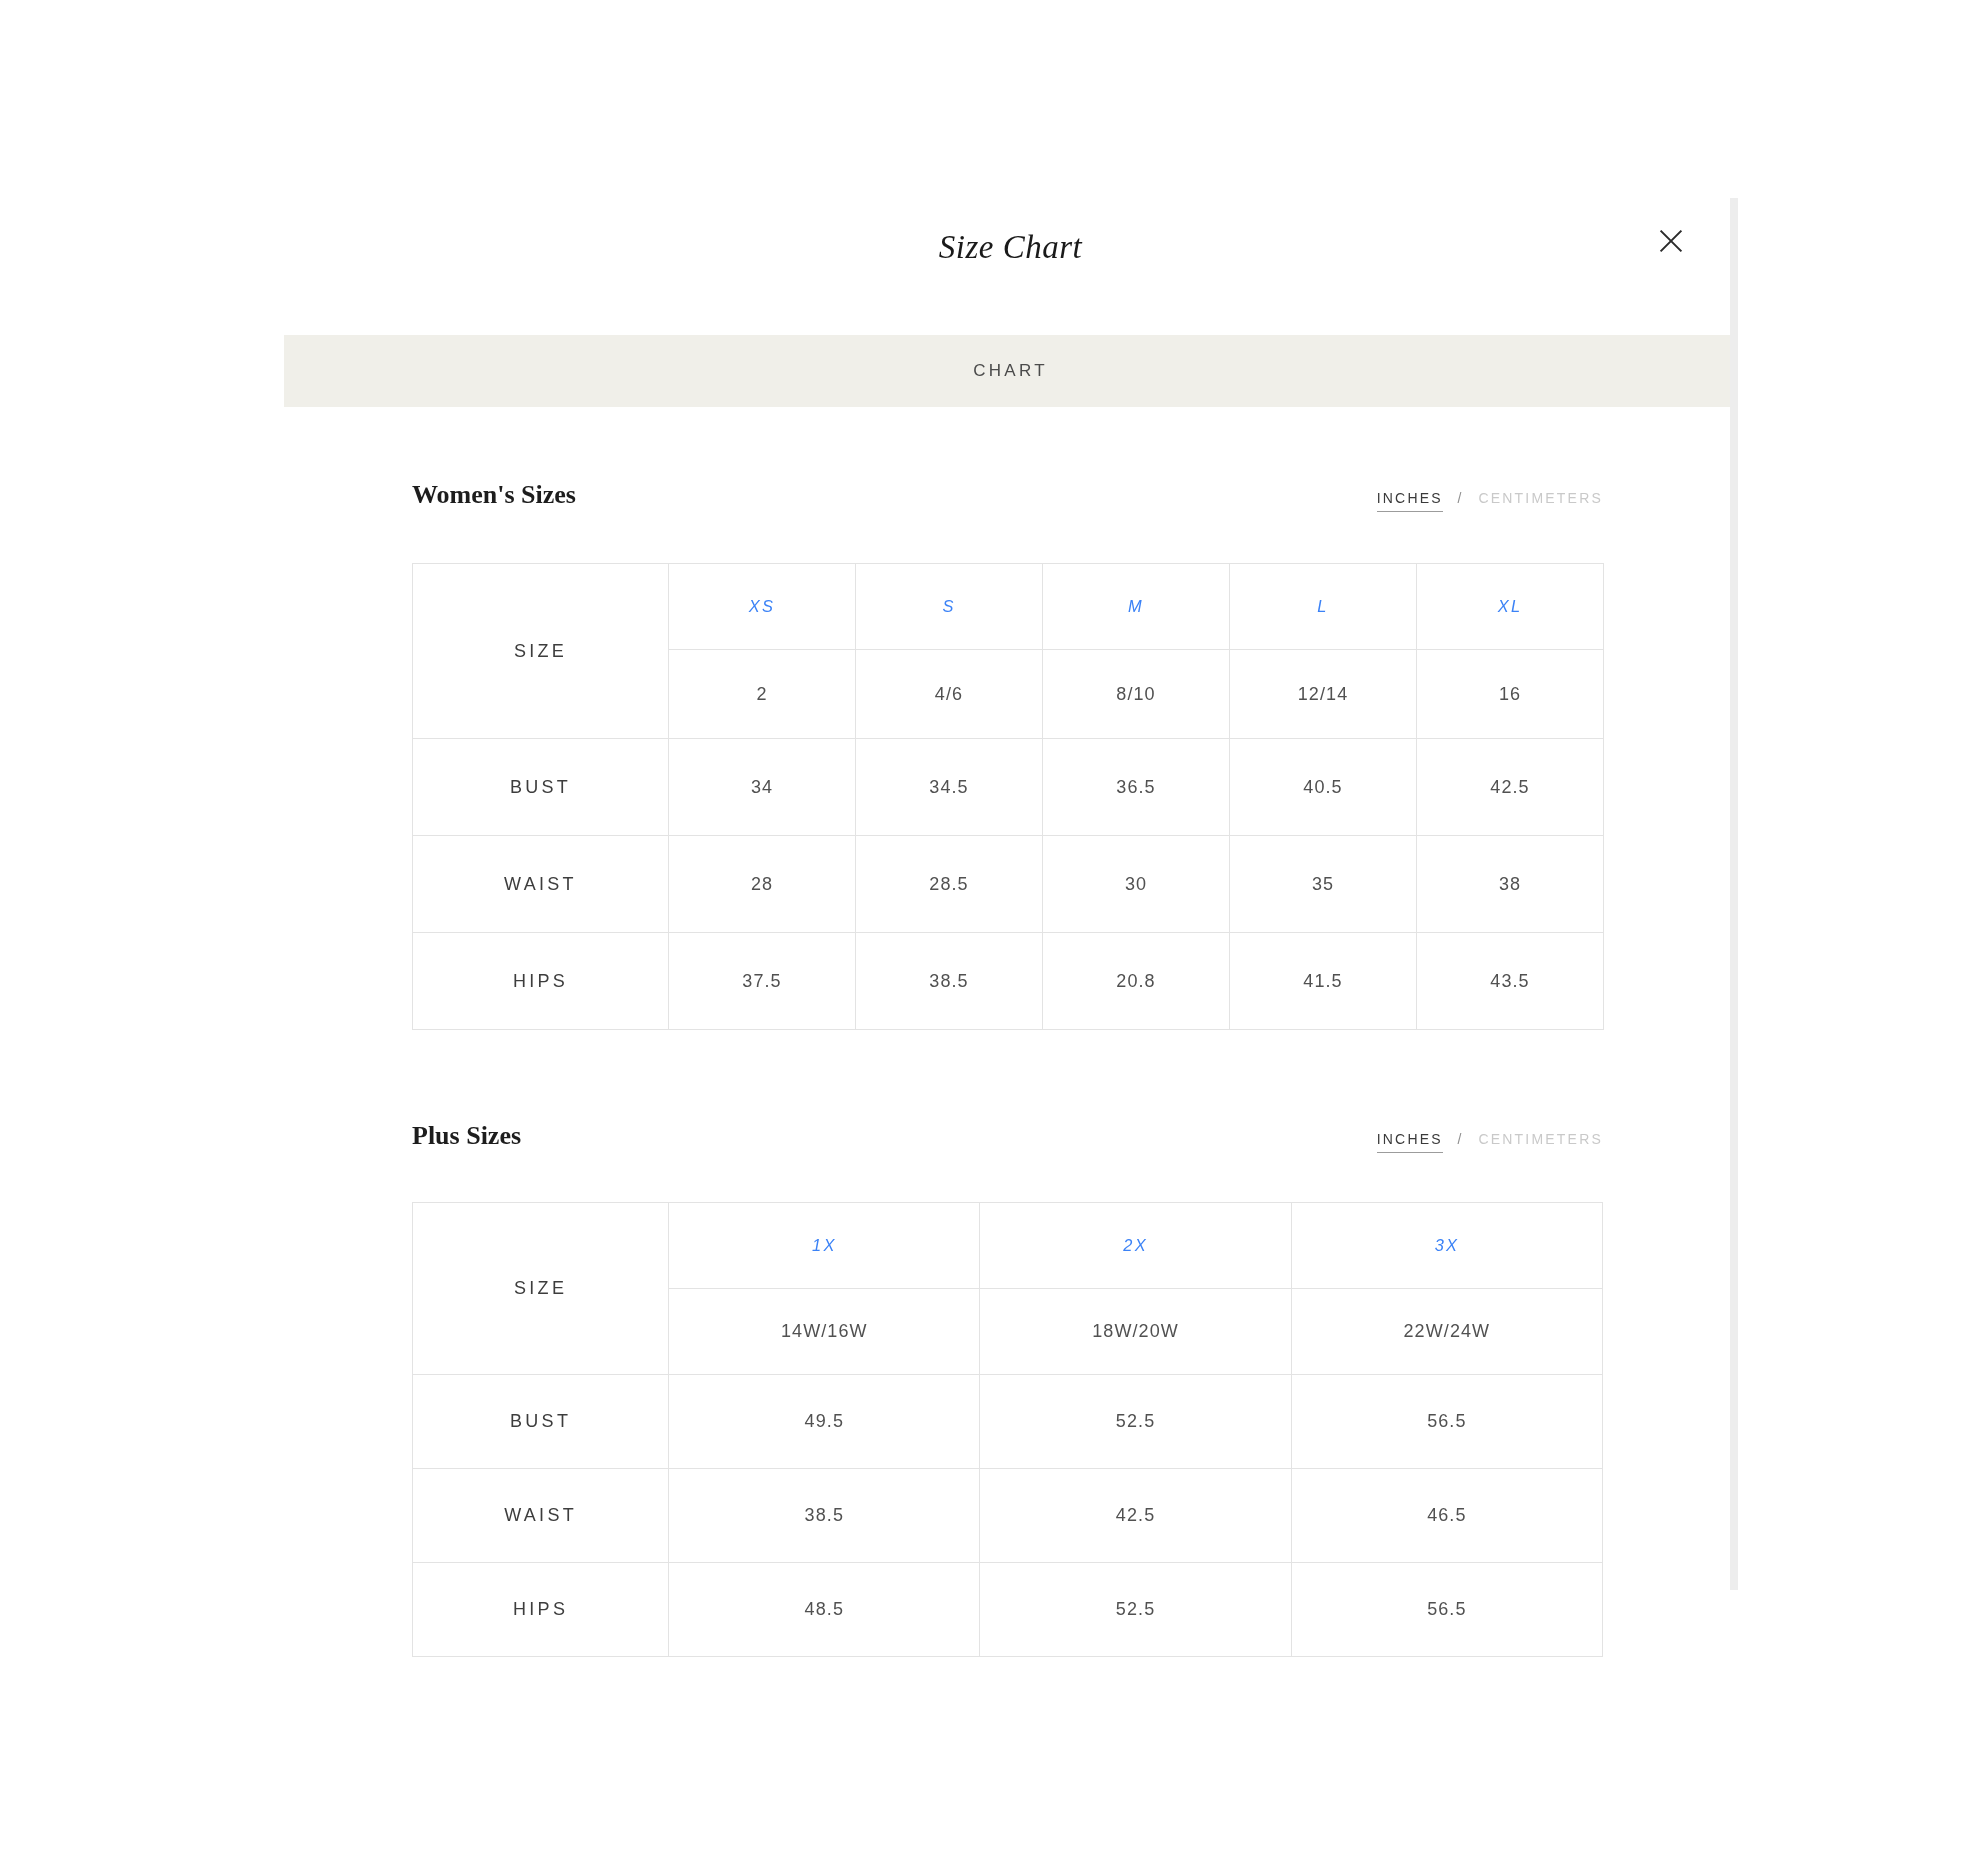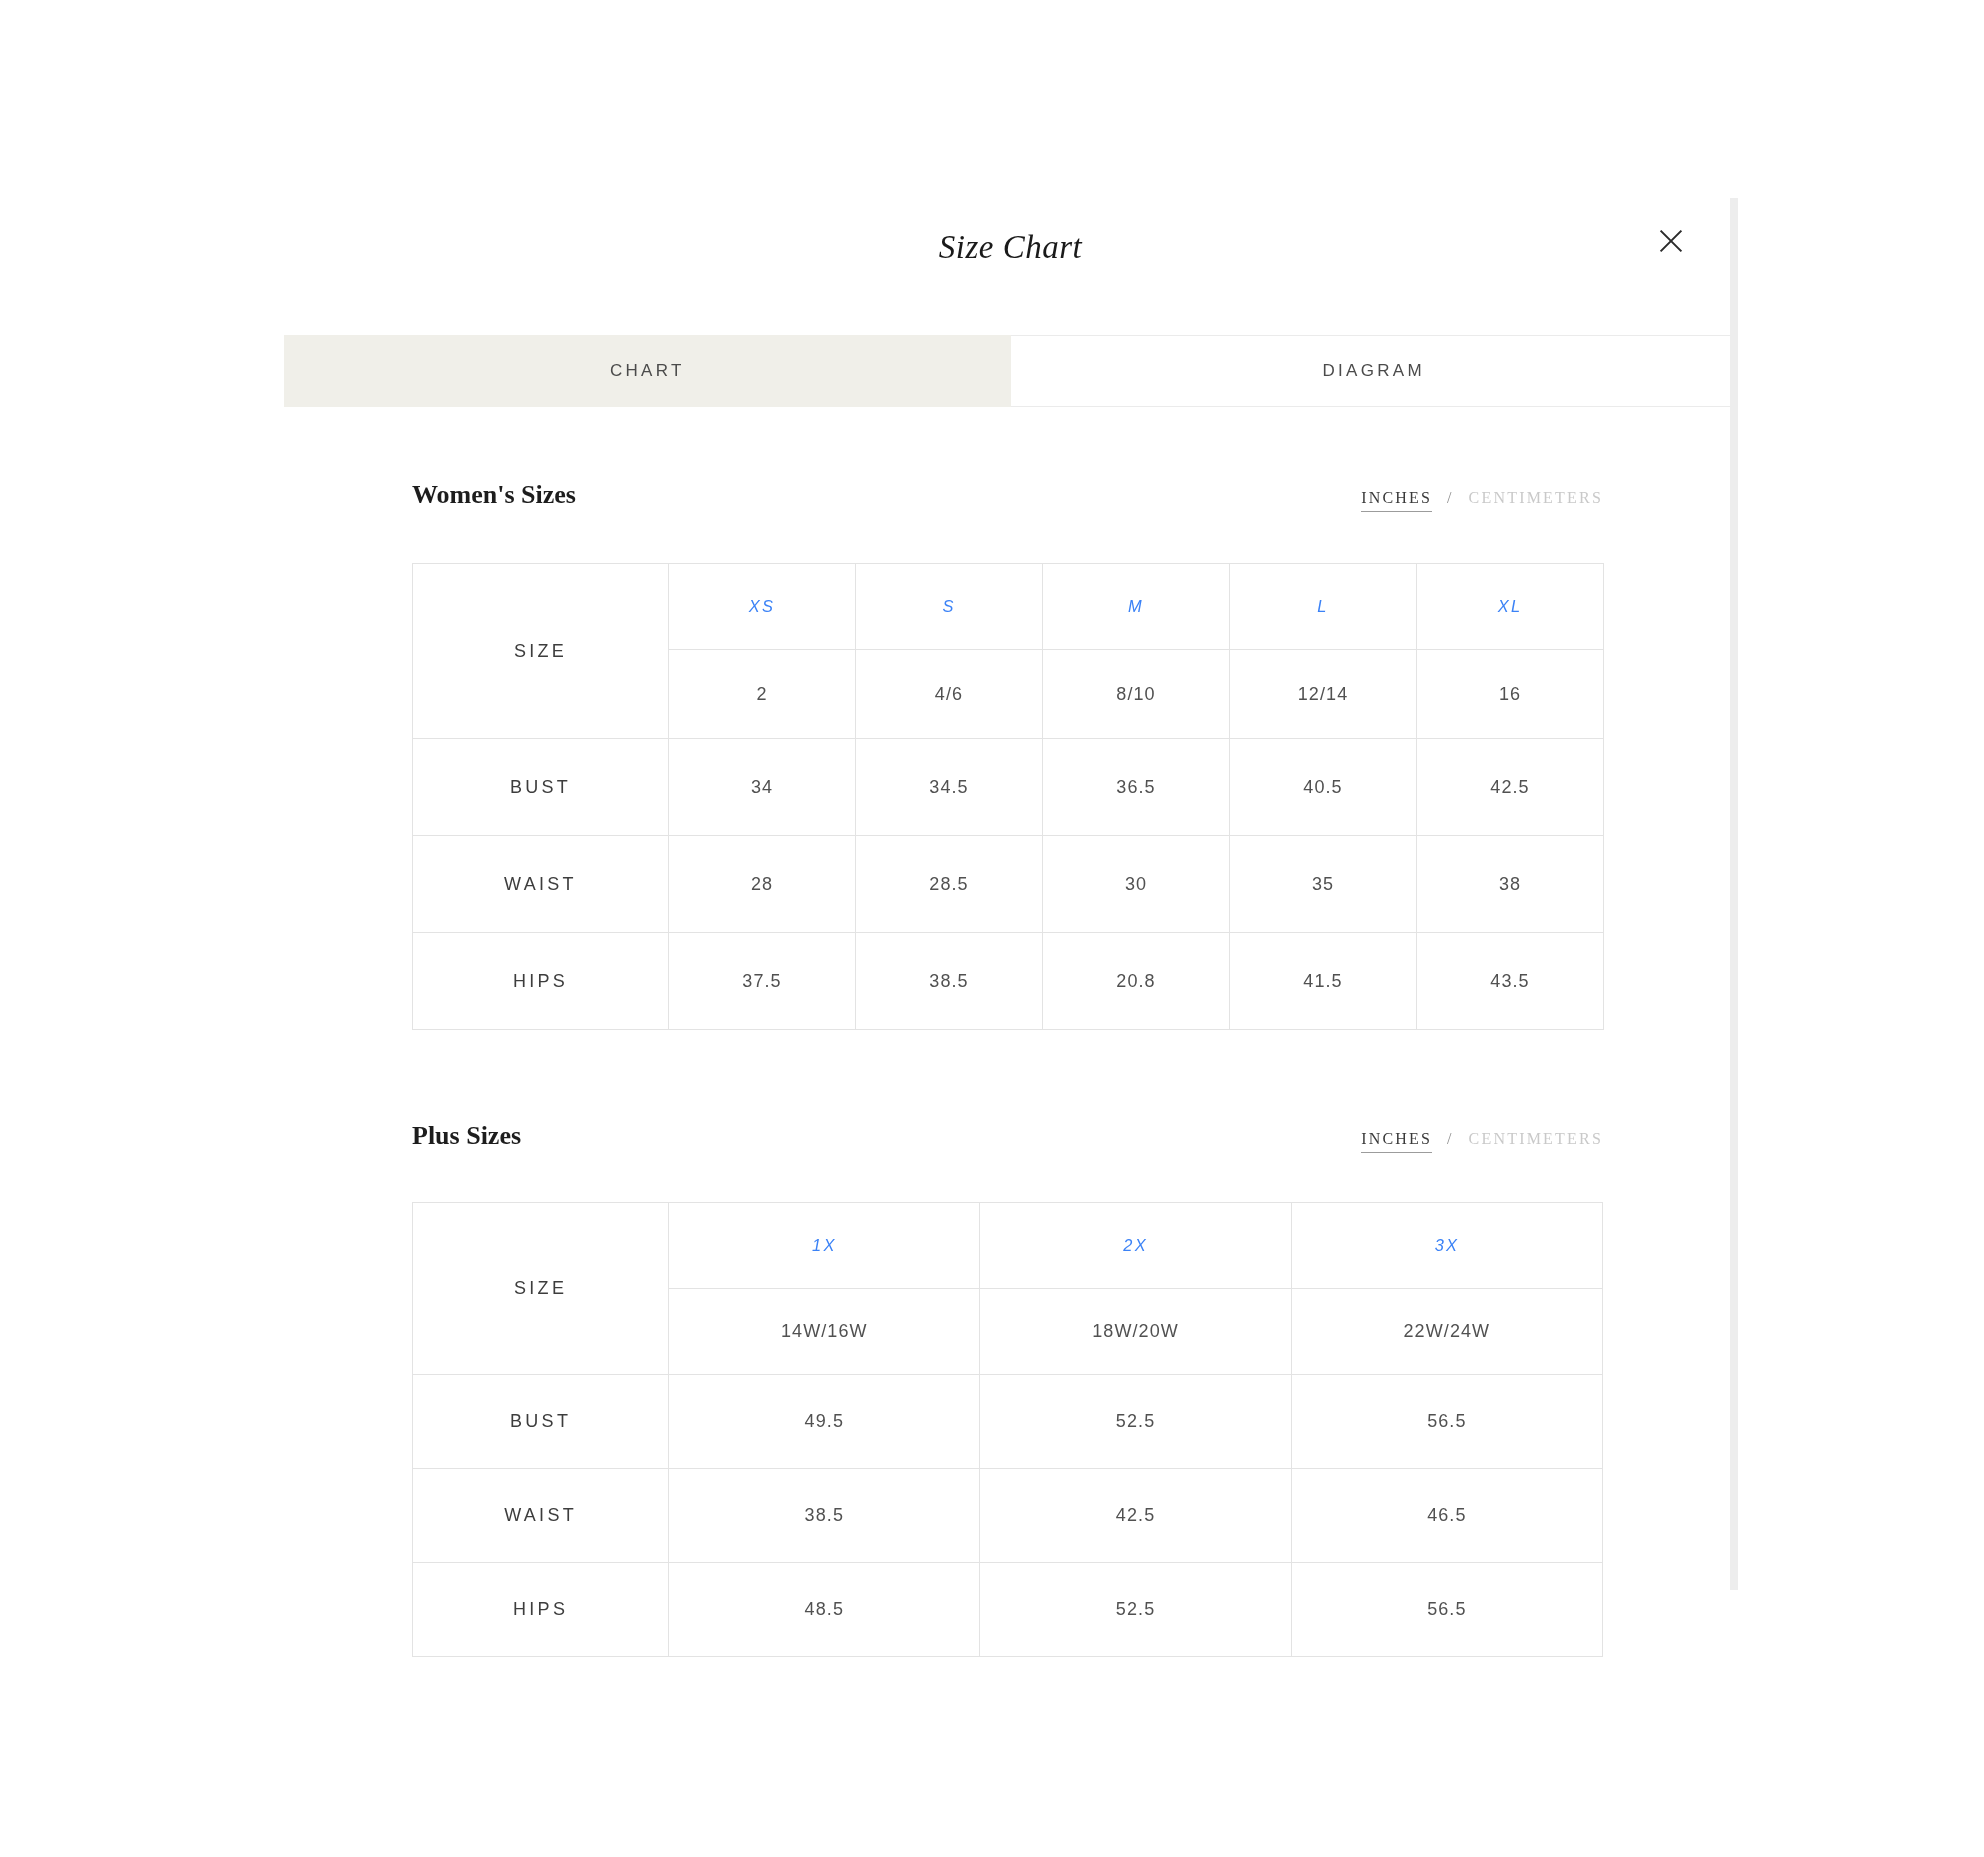--- a/index.html
+++ b/index.html
@@ -36,21 +36,21 @@
   .section-head {
     display:flex; justify-content:space-between; align-items:baseline;
     margin-top:73px;
     gap:28px;
   }
   .section-head.second { margin-top:91px;justify-content:space-between; }
   .section-heading {
     font-family:"Liberation Serif", "DejaVu Serif", serif;
     font-weight:700; font-size:26px; color:#1d1d1d;
   }
-  .units { font-size:16px; letter-spacing:2.2px; white-space:nowrap;font-family:Liberation Serif, serif; }
+  .units { font-size:14px; letter-spacing:2.2px; white-space:nowrap; }
   .unit-primary {
     color:#3a3a3a; border-bottom:1.6px solid #9c9c9c; padding-bottom:4.9px; cursor:pointer;
   }
   .unit-sep { color:#8f8f8f; margin:0 8.7px; }
   .unit-secondary { color:#c9c9c9; cursor:pointer; }
 
   table.sz-table {
     border-collapse:collapse; table-layout:fixed; width:1191px;
   }
   table.sz-table.t1 { margin-top:53px; }
@@ -88,21 +88,20 @@
         <span>
           <svg viewBox="0 0 24 24" fill="none">
             <path d="M4.2 4.2 L19.8 19.8 M19.8 4.2 L4.2 19.8" stroke="#2b2b2b" stroke-width="1.5"></path>
           </svg>
         </span>
       </button>
     </div>
 
     <div class="tabbar">
       <div class="tab active">CHART</div>
-      <div class="tab inactive">DIAGRAM</div>
     </div>
 
     <div class="content">
 
       <div class="section-head">
         <div class="section-heading">Women's Sizes</div>
         <div class="units">
           <span class="unit-primary">INCHES</span>
           <span class="unit-sep">/</span>
           <span class="unit-secondary">CENTIMETERS</span>

